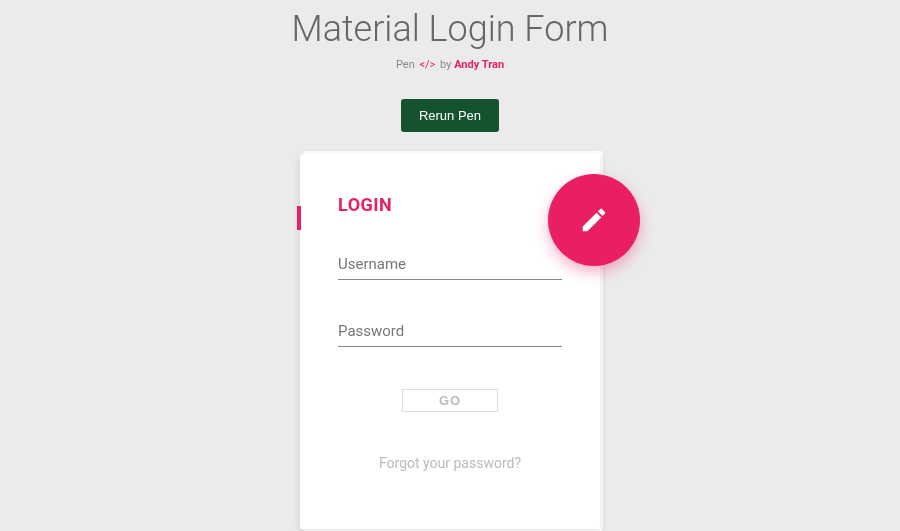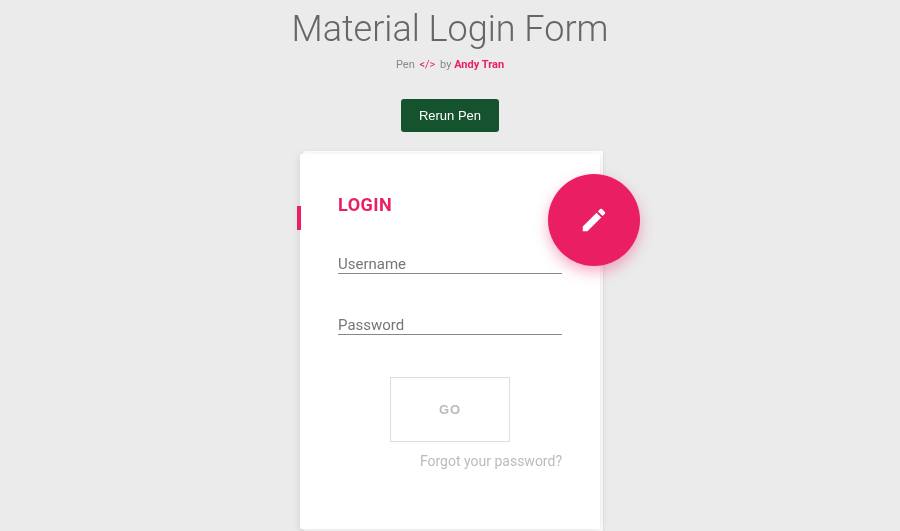--- a/index.html
+++ b/index.html
@@ -104,39 +104,40 @@
       fill: #fff;
     }
     .field {
       margin-bottom: 42px;
     }
     .field-label {
       display: block;
       color: #777;
       font-size: 15px;
       font-weight: 400;
+      padding-bottom: 6px;
       border-bottom: 1px solid #888;
       cursor: text;
     }
     .go-btn {
       display: block;
-      width: 120px;
-      margin: 0 auto 11px;
-      padding: 24px 0;
+      width: 96px;
+      margin: 0 auto 43px;
+      padding: 3px 0;
       background: #fff;
       border: 1px solid #ddd;
       color: #bbb;
       font-size: 13px;
       font-weight: 600;
       letter-spacing: 1px;
       cursor: pointer;
     }
     .forgot-link {
       display: block;
-      text-align: right;
+      text-align: center;
       color: #bbb;
       font-size: 14px;
       text-decoration: none;
       cursor: pointer;
     }
   </style>
 </head>
 <body>
 
 <h1 class="page-title">Material Login Form</h1>

